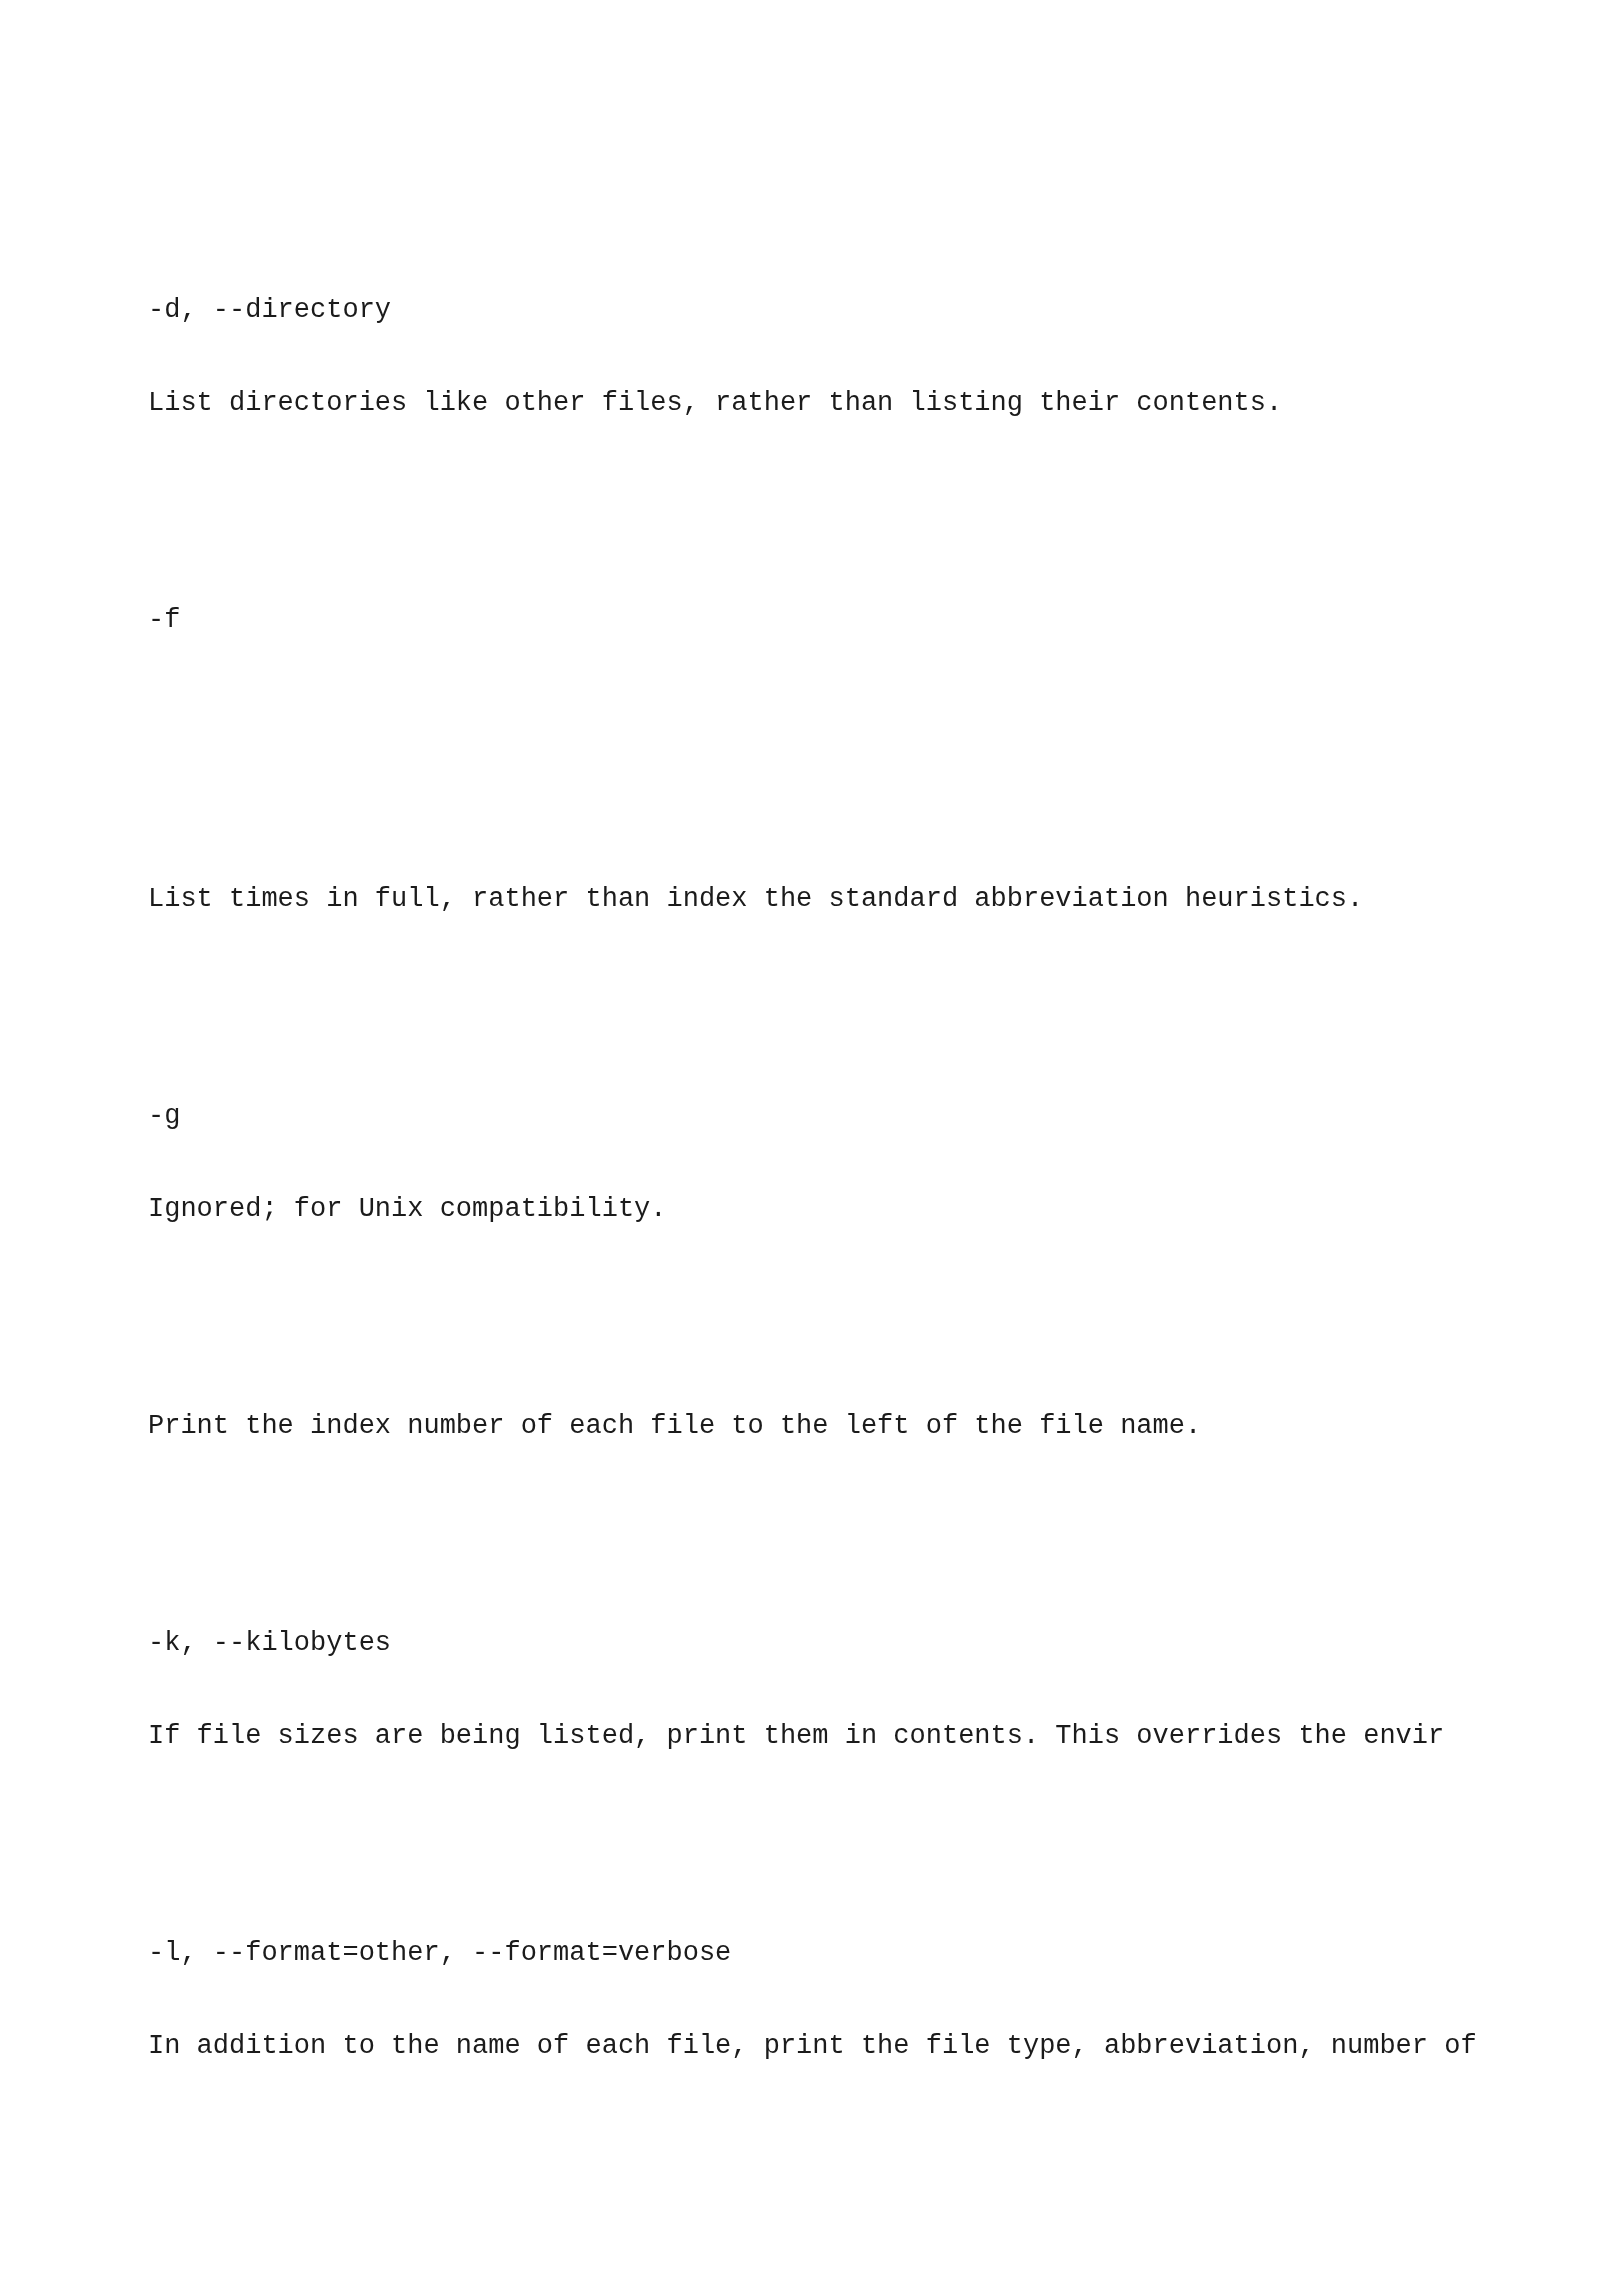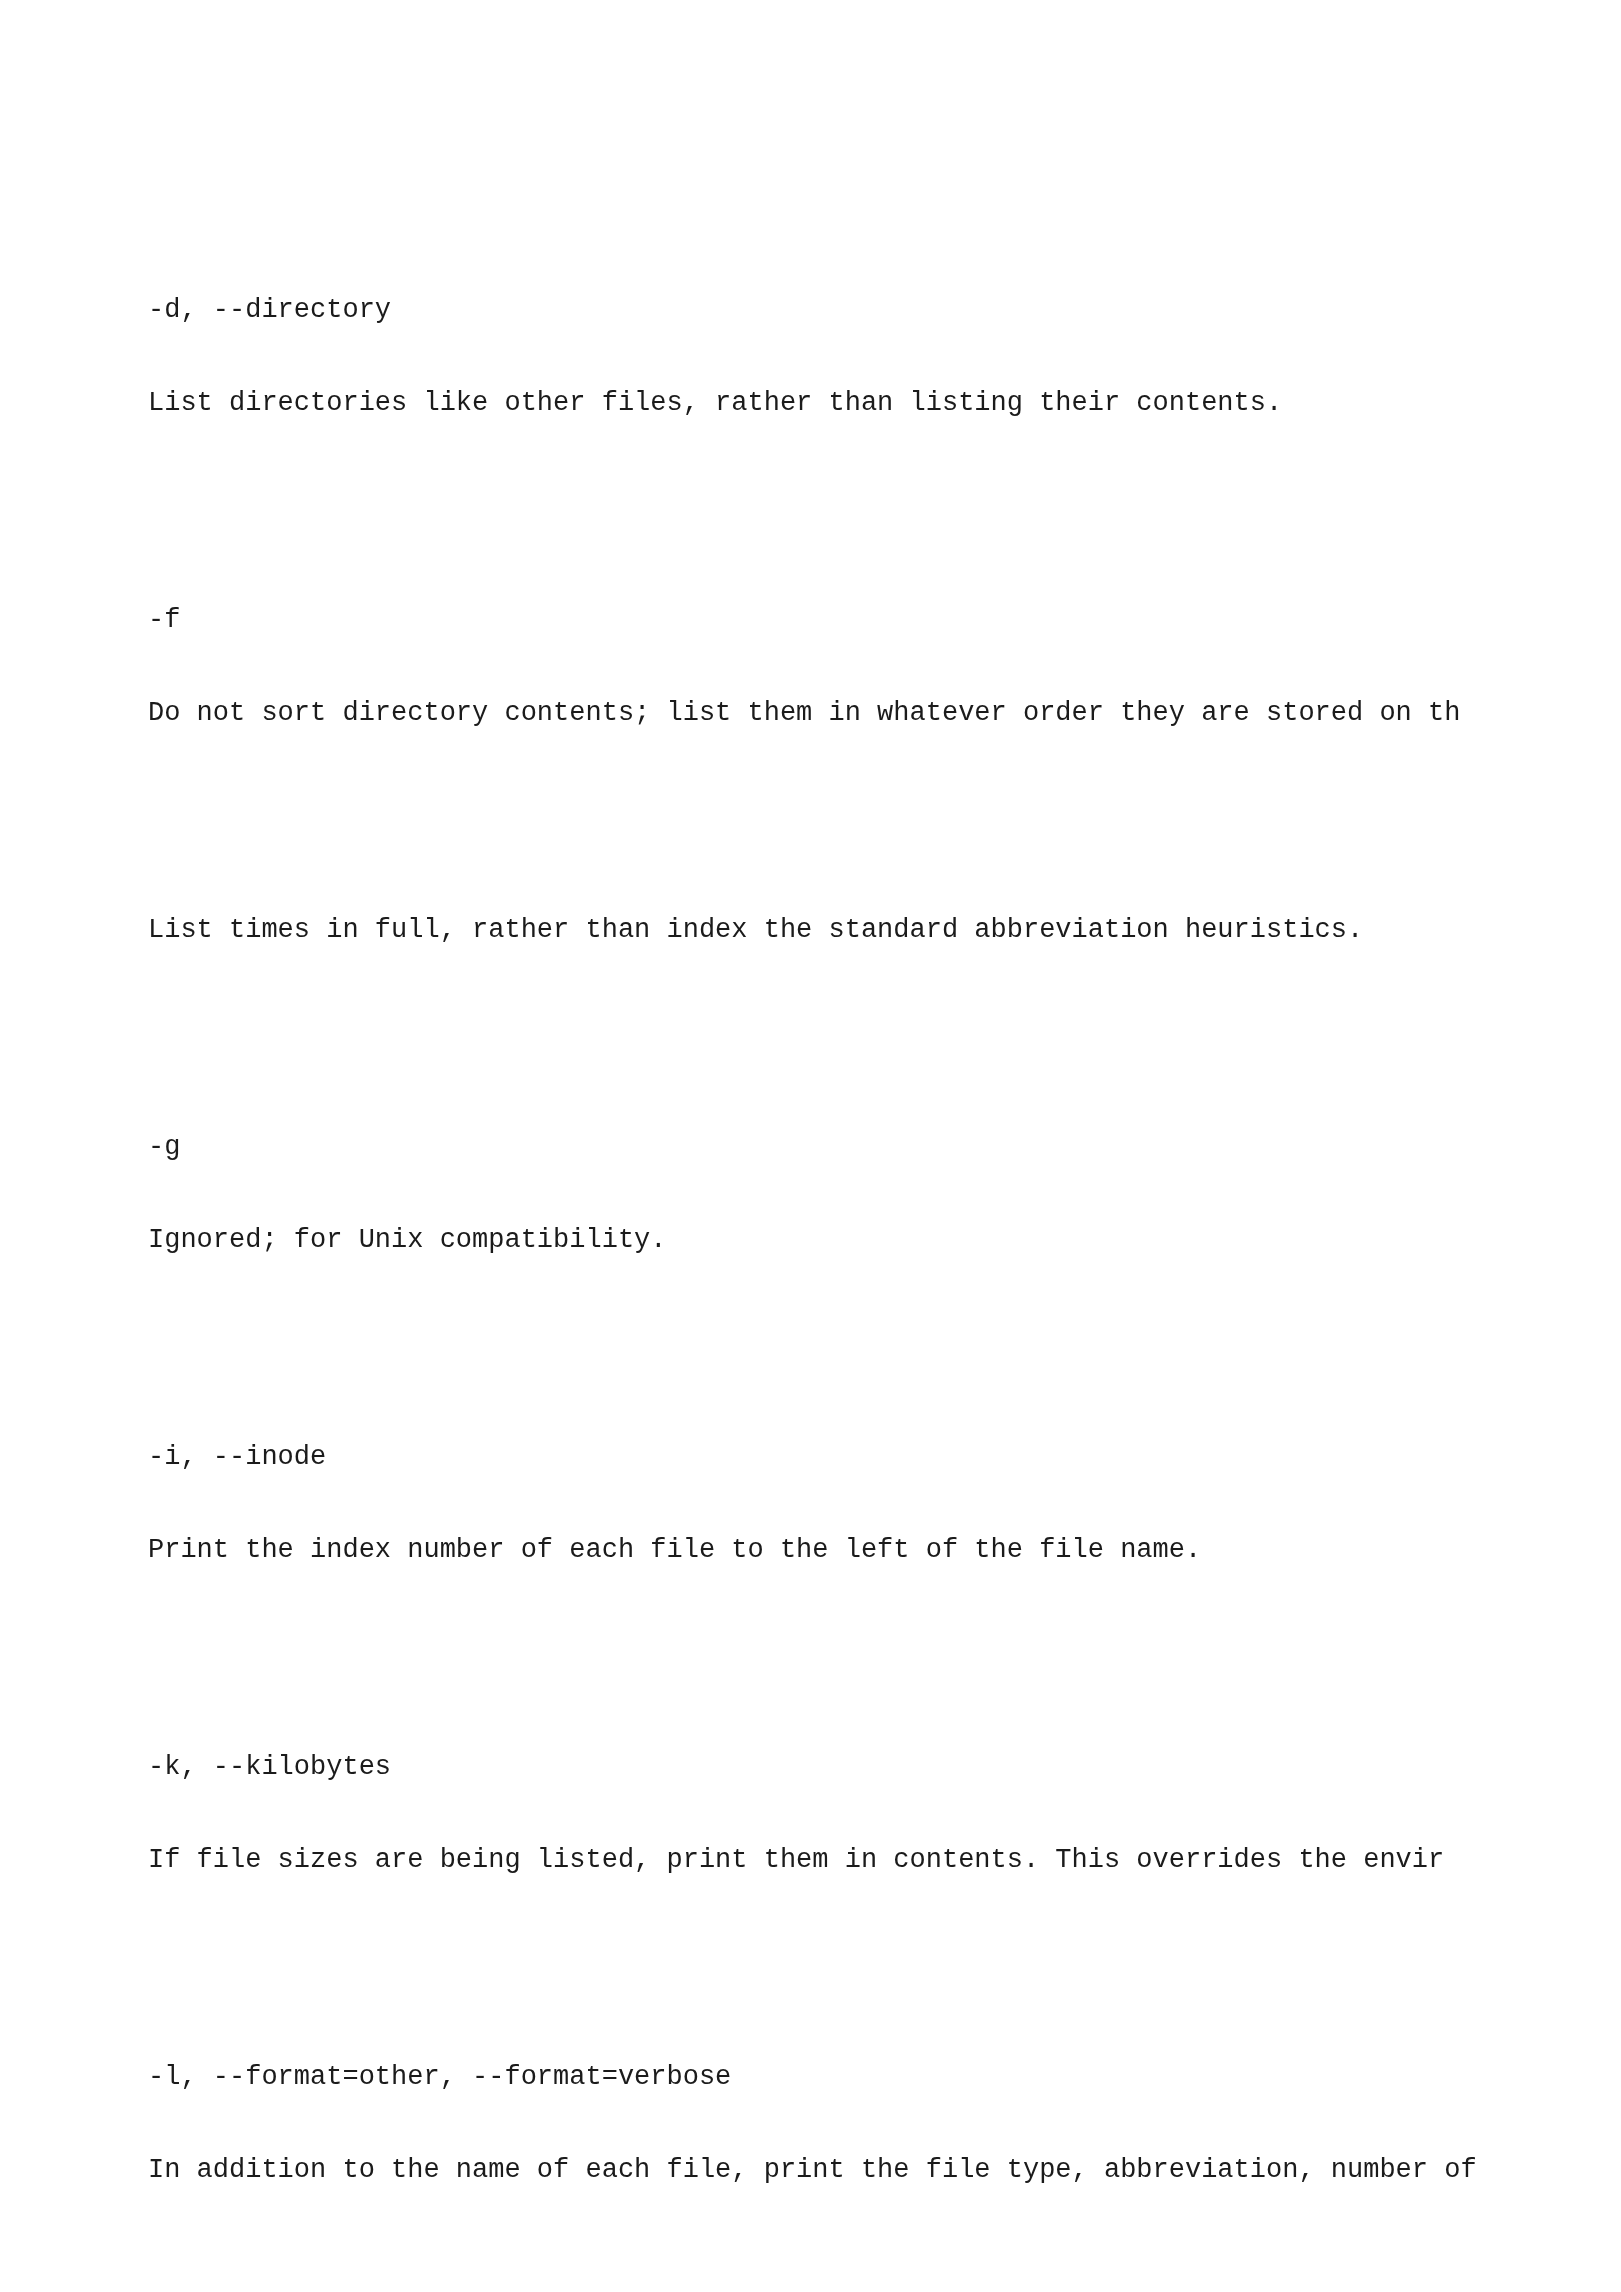--- a/index.html
+++ b/index.html
@@ -36,31 +36,30 @@
 <body>
 
 <div class="page" style="--page-bg: #ffffff; --text-color: #1b1b1b;">
   <div class="text-col" id="options-list">
   <div class="entry">
     <div class="line flags">-d, --directory</div>
   <div class="line desc">List directories like other files, rather than listing their contents.</div></div>
 
   <div class="entry">
     <div class="line flags">-f</div>
-  <div class="line desc">Do not sort directory contents; list them in whatever order they are stored on th</div></div>
+  </div>
 
   <div class="entry">
   <div class="line desc">List times in full, rather than index the standard abbreviation heuristics.</div></div>
 
   <div class="entry">
     <div class="line flags">-g</div>
   <div class="line desc">Ignored; for Unix compatibility.</div></div>
 
   <div class="entry">
-    <div class="line flags">-i, --inode</div>
   <div class="line desc">Print the index number of each file to the left of the file name.</div></div>
 
   <div class="entry">
     <div class="line flags">-k, --kilobytes</div>
   <div class="line desc">If file sizes are being listed, print them in contents. This overrides the envir</div></div>
 
   <div class="entry">
     <div class="line flags">-l, --format=other, --format=verbose</div>
   <div class="line desc">In addition to the name of each file, print the file type, abbreviation, number of</div></div>
 

